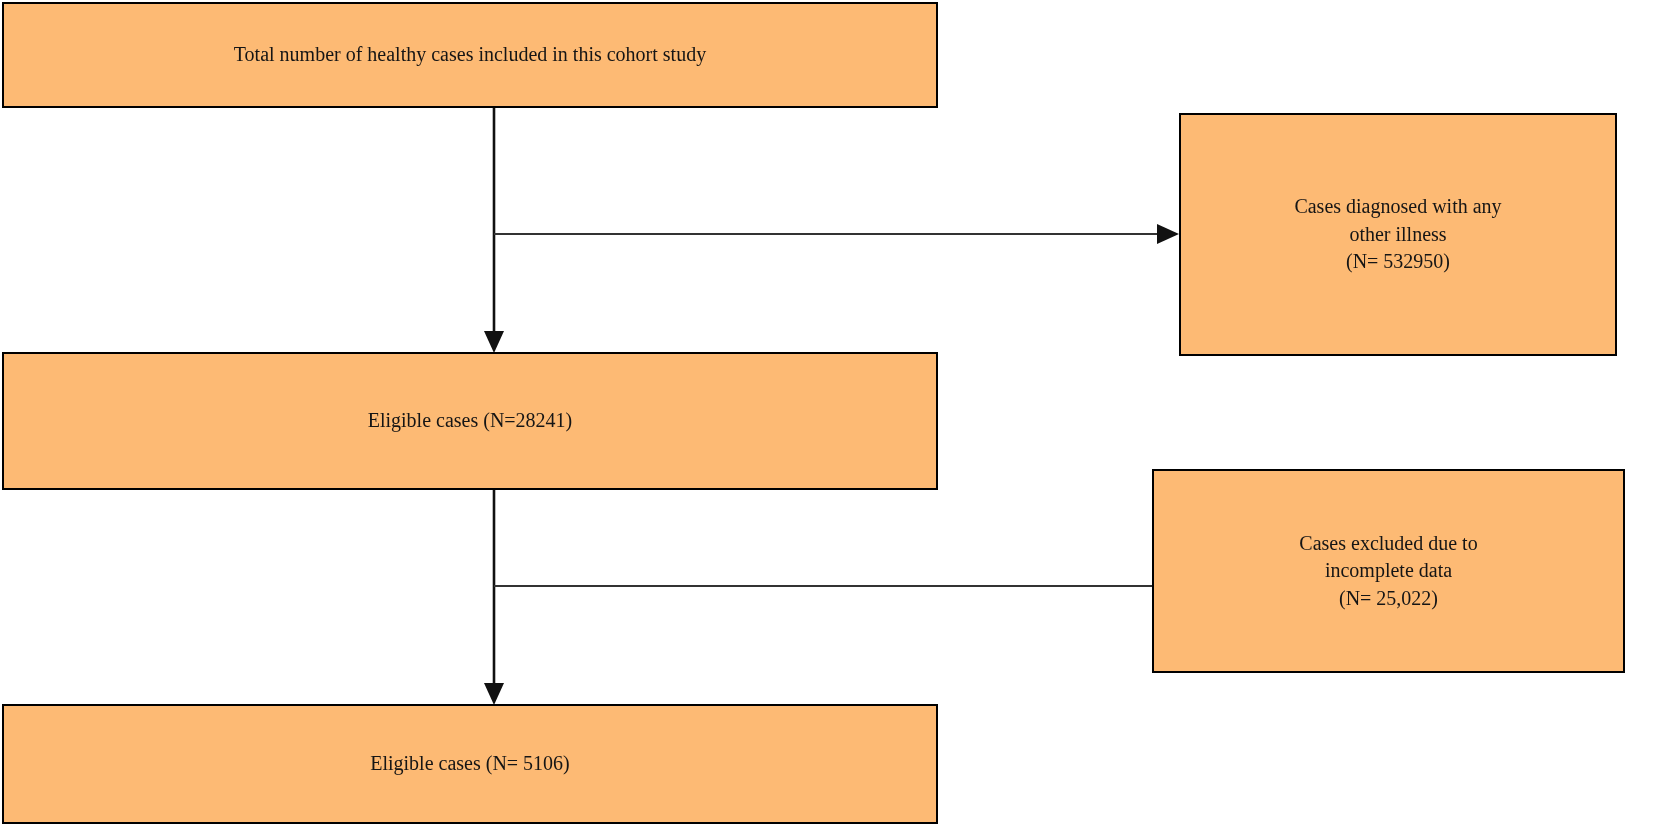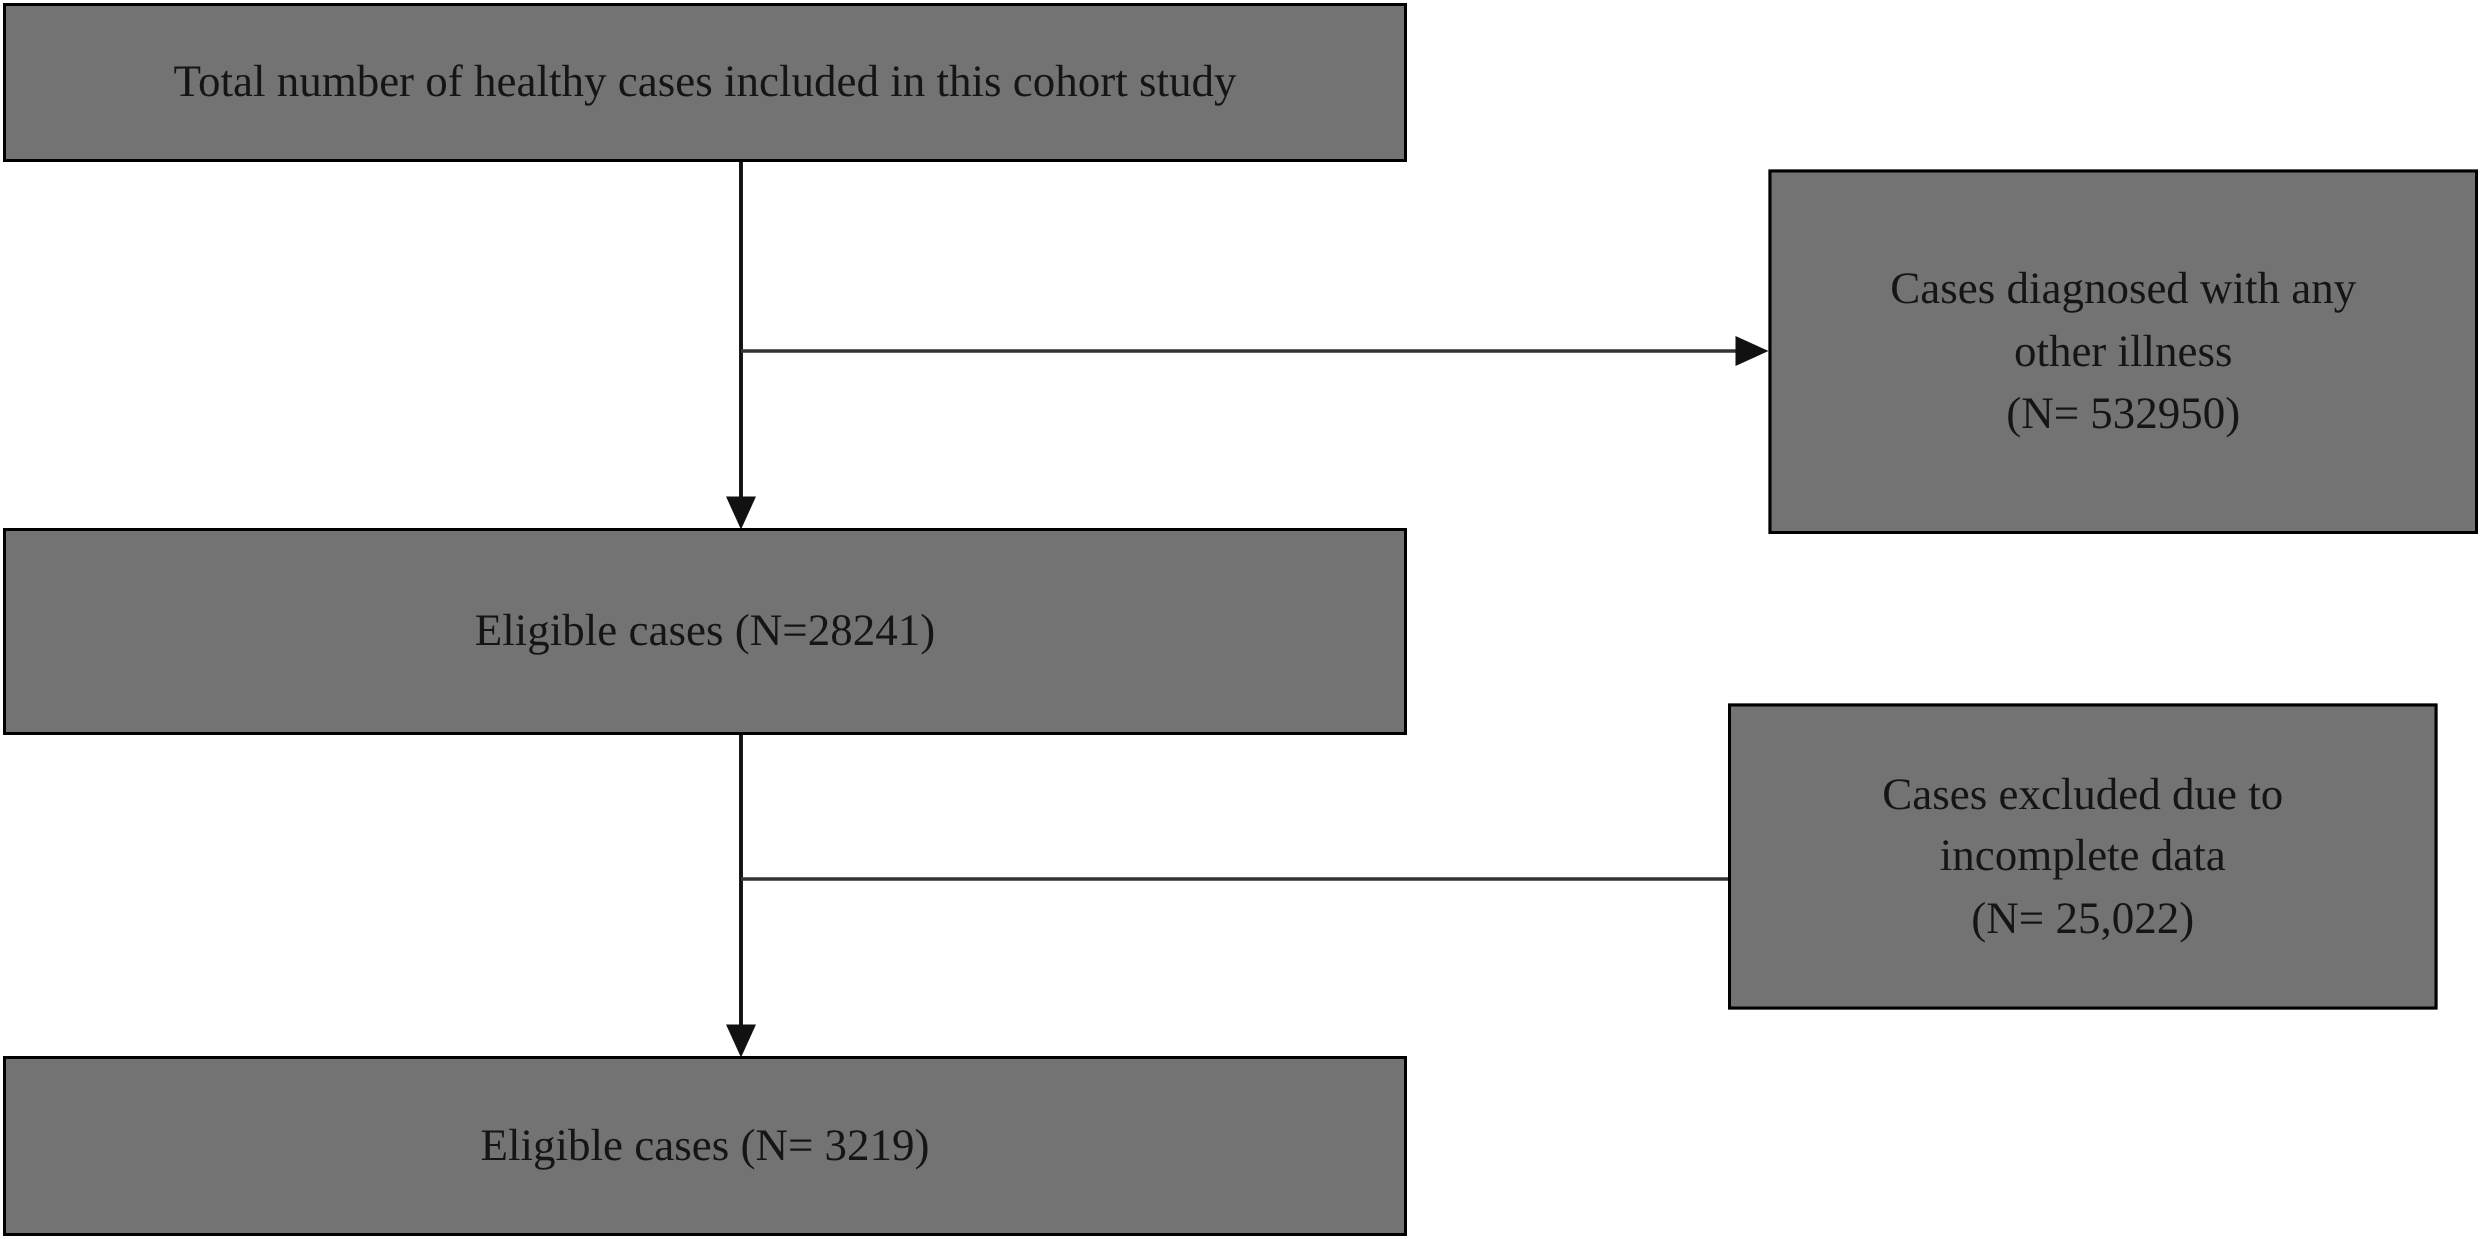--- a/index.html
+++ b/index.html
@@ -16,27 +16,27 @@
     position: relative;
     width: 1654px;
     height: 826px;
     background: #ffffff;
     overflow: hidden;
   }
   .flow-box {
     position: absolute;
     box-sizing: border-box;
     border: 2px solid #000000;
-    background: #737373;
+    background: #fdba74;
     display: flex;
     align-items: center;
     justify-content: center;
     text-align: center;
     line-height: 1.38;
-    font-size: 30px;
+    font-size: 20px;
     color: #151515;
     padding: 4px 10px;
   }
   .flow-box .box-text {
     display: block;
     width: 100%;
   }
   .flow-box .line {
     display: block;
     white-space: nowrap;
@@ -49,21 +49,21 @@
   #box-eligible-1 {
     left: 2px;  top: 352px;
     width: 936px; height: 138px;
   }
   #box-eligible-2 {
     left: 2px;  top: 704px;
     width: 936px; height: 120px;
   }
   #box-excluded-illness {
     left: 1179px; top: 113px;
-    width: 473px;  height: 243px;
+    width: 438px;  height: 243px;
   }
   #box-excluded-incomplete {
     left: 1152px; top: 469px;
     width: 473px;  height: 204px;
   }
   
   #connectors {
     position: absolute;
     left: 0; top: 0;
     width: 1654px; height: 826px;
@@ -118,21 +118,21 @@
   </div>
 
   <div class="flow-box" id="box-eligible-1">
     <span class="box-text">
       <span class="line">Eligible cases (N=28241)</span>
     </span>
   </div>
 
   <div class="flow-box" id="box-eligible-2">
     <span class="box-text">
-      <span class="line">Eligible cases (N= 3219)</span>
+      <span class="line">Eligible cases (N= 5106)</span>
     </span>
   </div>
 
   <div class="flow-box" id="box-excluded-illness">
     <span class="box-text">
       <span class="line">Cases diagnosed with any</span>
       <span class="line">other illness</span>
       <span class="line">(N= 532950)</span>
     </span>
   </div>

